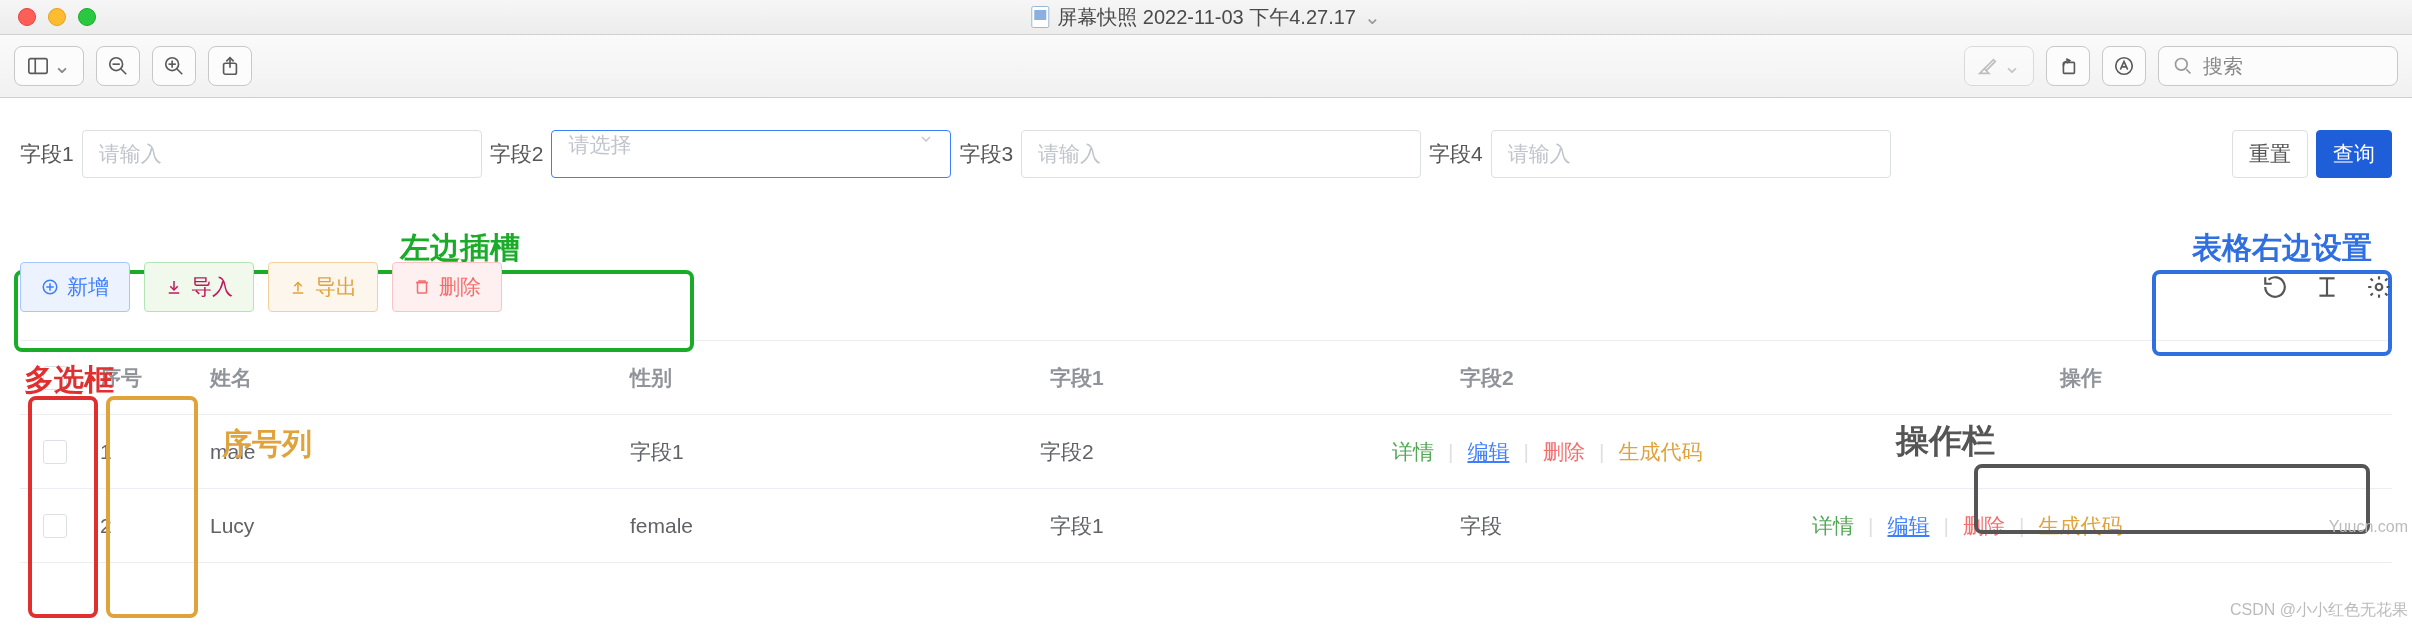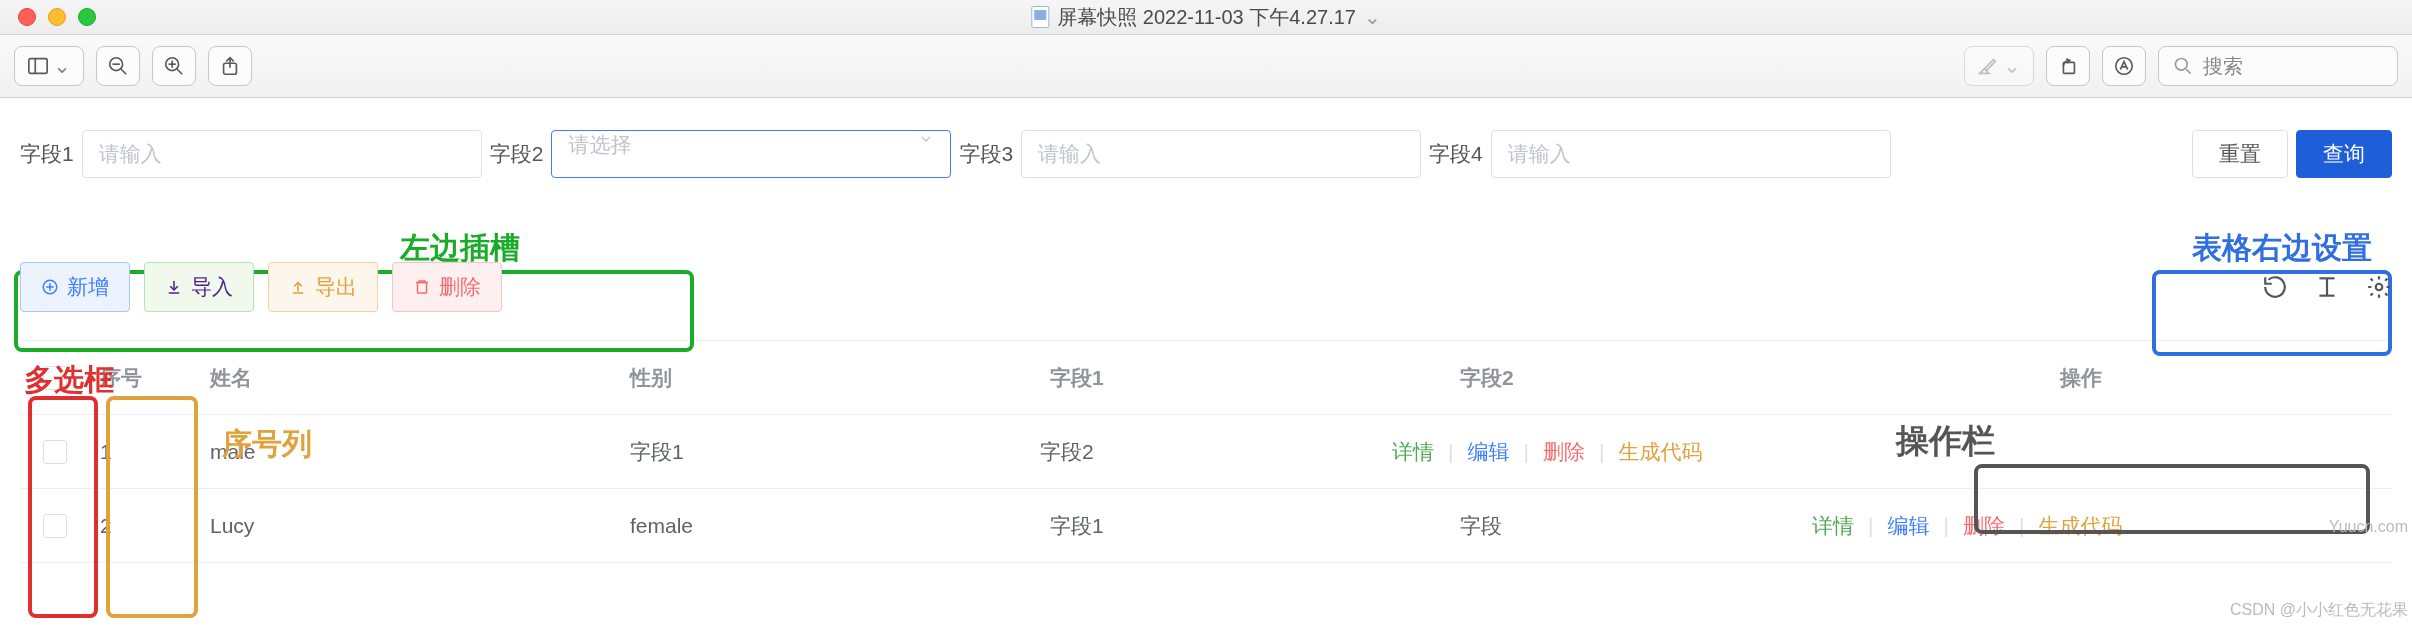--- a/index.html
+++ b/index.html
@@ -24,51 +24,51 @@
     .tspacer { flex:1; }
     .searchbox { width:240px; height:40px; border:1px solid #c8c8c8; border-radius:8px; background:#fcfcfc; display:flex; align-items:center; gap:10px; padding:0 14px; color:#888; font-size:20px; }
 
     
     .content { padding: 10px 20px 0; }
     .filters { display:flex; align-items:center; gap:8px; margin:22px 0 0; }
     .flabel { font-size:21px; color:#555; }
     .finput { height:48px; width:400px; border:1px solid #dcdfe6; border-radius:4px; padding:0 16px; font-size:21px; color:#333; }
     .finput::placeholder { color:#c0c4cc; }
     .finput.sel { border:1px solid #3d7eff; position:relative; color:#c0c4cc; display:flex; justify-content:space-between; }
-    .btn { height:48px; padding:0 26px; border-radius:4px; font-size:21px; display:inline-flex; align-items:center; justify-content:center; cursor:pointer; }
+    .btn { height:48px; padding:0 16px; border-radius:4px; font-size:21px; display:inline-flex; align-items:center; justify-content:center; cursor:pointer; }
     .btn.plain { border:1px solid #dcdfe6; background:#fff; color:#555; }
     .btn.primary { border:1px solid #1e5fd9; background:#1e5fd9; color:#fff; }
     .fspacer { flex:1; }
 
     
     .actionwrap { margin-top:84px; position:relative; }
     .actionbar { display:flex; align-items:center; gap:14px; }
     .abtn { height:50px; padding:0 20px; border-radius:4px; font-size:21px; display:inline-flex; align-items:center; gap:8px; }
     .abtn.blue { border:1px solid #a7c6ff; background:#ecf3ff; color:#3d7eff; }
-    .abtn.green { border:1px solid #b3e3b7; background:#f0f9eb; color:#4c1d95; }
+    .abtn.green { border:1px solid #b3e3b7; background:#f0f9eb; color:#be185d; }
     .abtn.orange { border:1px solid #f3d19e; background:#fdf6ec; color:#e0a23a; }
     .abtn.red { border:1px solid #fbc4c4; background:#fef0f0; color:#f56c6c; }
     .aright { margin-left:auto; display:flex; align-items:center; gap:26px; color:#555; }
 
     
     .table { margin-top:28px; width:100%; border-top:1px solid #ebeef5; }
     .trow { display:flex; align-items:center; height:74px; border-bottom:1px solid #ebeef5; font-size:21px; color:#606266; }
     .th { font-weight:600; color:#909399; }
     .c-check { width:70px; display:flex; justify-content:center; }
     .chk { width:24px; height:24px; border:1px solid #dcdfe6; border-radius:3px; background:#fff; }
     .c-idx { width:120px; padding-left:10px; }
     .c-name { width:420px; }
     .c-sex { width:420px; }
     .c-f1 { width:410px; }
     .c-f2 { width:310px; }
     .c-op { flex:1; display:flex; gap:0; align-items:center; }
     .th .c-op { justify-content:center; }
     .oplink { font-size:21px; padding:0 4px; }
     .opsep { color:#e0e0e0; padding:0 10px; }
-    .lk-green{color:#52a855;margin-left:38px;} .lk-blue{color:#3d7eff;} .lk-red{color:#f56c6c;} .lk-orange{color:#e0a23a;}
+    .lk-green{color:#52a855;margin-left:38px;} .lk-blue{color:#3d7eff;text-decoration:underline;} .lk-red{color:#f56c6c;} .lk-orange{color:#e0a23a;}
 
     
     .ann-label { position:absolute; font-size:30px; font-weight:600; }
     .ann-box { position:absolute; border-radius:8px; }
     .watermark { position:absolute; right:4px; font-size:16px; color:#bbb; }
   </style>
 </head>
 <body>
 
 <div class="titlebar">

